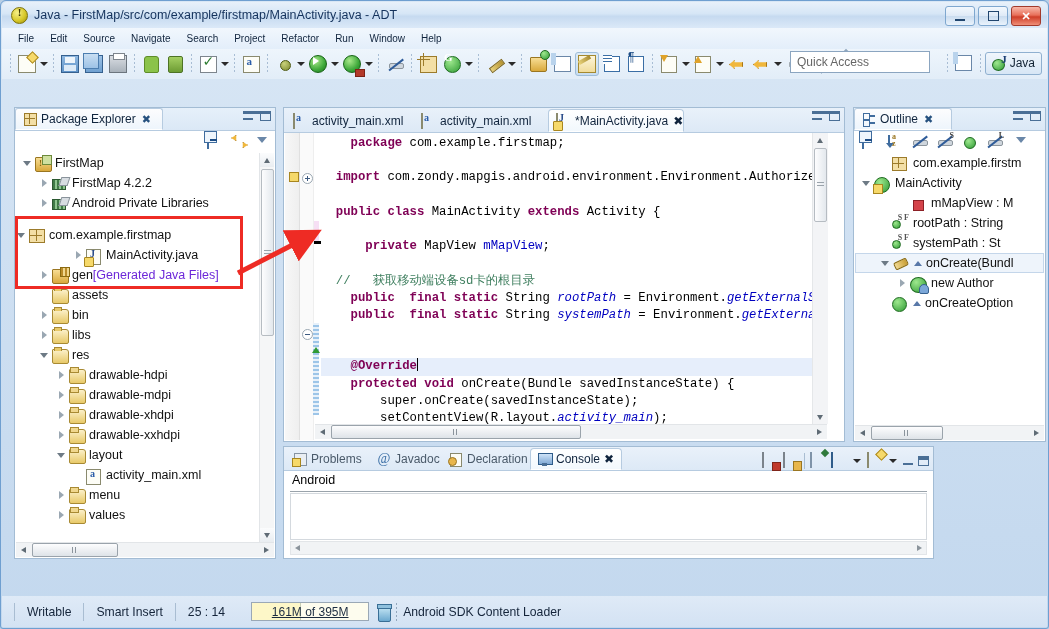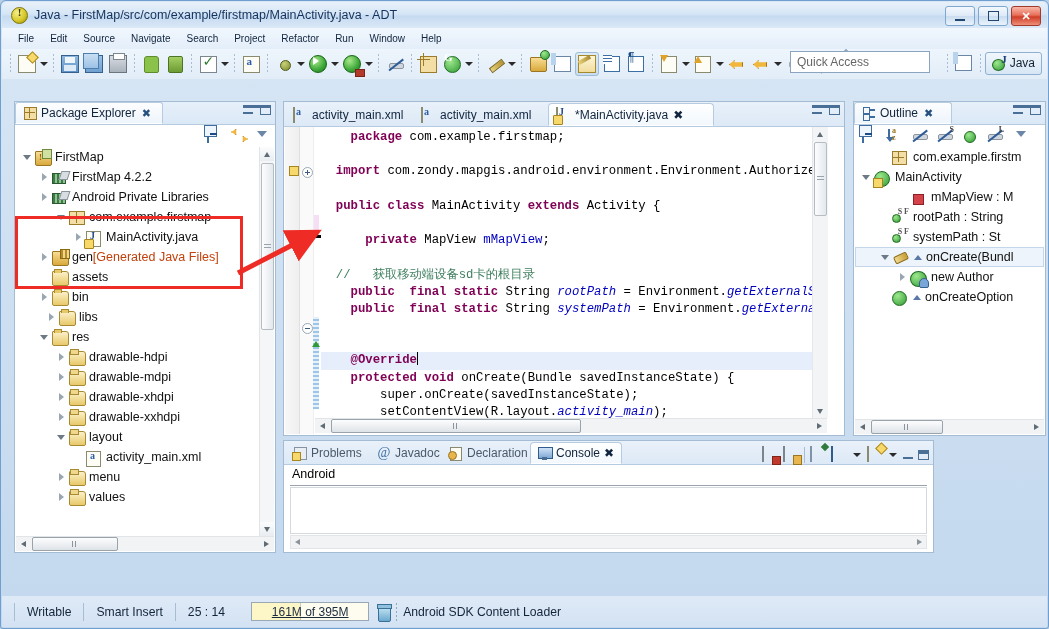--- a/index.html
+++ b/index.html
@@ -173,21 +173,21 @@
     height:21px;display:flex;align-items:center;gap:4px;padding:0 6px;
     border:1px solid #8fb0d0;border-radius:3px;
     background:linear-gradient(180deg,#f0f6fc,#d7e6f5);
     font-size:12px;color:#123;
   }
   .javabtn .jic{width:14px;height:14px;position:relative;}
   .javabtn .jic:after{content:"";position:absolute;left:0;top:3px;width:11px;height:10px;border-radius:50%;
     background:radial-gradient(circle at 35% 30%,#9ee88e,#2f9a34);border:1px solid #1d6b1f;}
   .javabtn .jic:before{content:"J";position:absolute;right:-1px;top:-3px;font:bold 11px "Liberation Serif",serif;color:#1c3f73;z-index:2;}
   
-  .workbench{position:absolute;left:1px;top:67px;width:1045px;height:518px;}
+  .workbench{position:absolute;left:1px;top:73px;width:1045px;height:518px;}
   
   .view{position:absolute;background:#fff;border:1px solid #a3bcd4;box-sizing:border-box;}
   .viewtabs{
     height:22px;position:relative;
     background:linear-gradient(180deg,#e6f0fa,#dbe8f6);
     border-bottom:1px solid #b6cbe0;
   }
   .vtab{
     position:absolute;left:0;top:0;height:22px;display:flex;align-items:center;gap:4px;
     padding:0 7px;box-sizing:border-box;font-size:12px;color:#10243d;white-space:nowrap;
@@ -267,21 +267,21 @@
     border:1px solid #a88a33;border-radius:1px 3px 2px 2px;}
   .i-fld:after{content:"";position:absolute;left:1px;top:-3px;width:6px;height:3px;
     background:#e8c969;border:1px solid #a88a33;border-bottom:none;}
   .i-pfld{width:15px;height:13px;background:linear-gradient(180deg,#fbf0c9,#e8c969);
     border:1px solid #a88a33;border-radius:1px 3px 2px 2px;}
   .i-pfld:before{content:"";position:absolute;left:0;top:-3px;width:7px;height:4px;
     background:#f0d78e;border:1px solid #a88a33;}
   .i-xml{width:13px;height:14px;background:#fdfdf6;border:1px solid #8a8a6e;}
   .i-xml:after{content:"a";position:absolute;left:3px;top:-2px;font:bold 10px "Liberation Serif",serif;color:#2a5ca8;}
   .tlabel{color:#111;}
-  .tlabel.grey{color:#c2410c;}
+  .tlabel.grey{color:#6d28d9;}
   
   .vscroll{position:absolute;right:1px;top:45px;bottom:16px;width:14px;
     background:#f5f6f7;border-left:1px solid #e2e5e8;}
   .vscroll .up,.vscroll .down{height:14px;position:relative;background:linear-gradient(180deg,#fbfcfd,#e9edf1);}
   .vscroll .up:after{content:"";position:absolute;left:4px;top:5px;border-left:3.5px solid transparent;
     border-right:3.5px solid transparent;border-bottom:5px solid #5f6b75;}
   .vscroll .down:after{content:"";position:absolute;left:4px;top:5px;border-left:3.5px solid transparent;
     border-right:3.5px solid transparent;border-top:5px solid #5f6b75;}
   .vthumb{position:absolute;left:1px;width:11px;border:1px solid #b6bcc2;border-radius:2px;
     background:linear-gradient(90deg,#fdfdfe,#e3e8ed);}
@@ -607,21 +607,21 @@
             </span>
             <span class="tlabel">FirstMap 4.2.2</span>
           </div>
           <div class="trow" style="padding-left: 23px;">
             <span class="twist closed"></span>
             <span class="tic">
               <span class="i-lib" style="position: absolute; left: 0px; top: 1px;"></span>
             </span>
             <span class="tlabel">Android Private Libraries</span>
           </div>
-          <div class="trow" style="padding-left: 40px;">
+          <div class="trow" style=" margin-top: 12px;">
             <span class="twist open"></span>
             <span class="tic">
               <span class="i-pkg" style="position: absolute; left: 0px; top: 1px;"></span>
             </span>
             <span class="tlabel">com.example.firstmap</span>
           </div>
           <div class="trow" style="padding-left: 57px;">
             <span class="twist closed"></span>
             <span class="tic">
               <span class="i-java" style="position: absolute; left: 0px; top: 1px;"></span>
@@ -643,21 +643,21 @@
             </span>
             <span class="tlabel">assets</span>
           </div>
           <div class="trow" style="padding-left: 23px;">
             <span class="twist closed"></span>
             <span class="tic">
               <span class="i-fld" style="position: absolute; left: 0px; top: 1px;"></span>
             </span>
             <span class="tlabel">bin</span>
           </div>
-          <div class="trow" style="padding-left: 30px;">
+          <div class="trow" style="padding-left: 23px;">
             <span class="twist closed"></span>
             <span class="tic">
               <span class="i-fld" style="position: absolute; left: 0px; top: 1px;"></span>
             </span>
             <span class="tlabel">libs</span>
           </div>
           <div class="trow" style="padding-left: 23px;">
             <span class="twist open"></span>
             <span class="tic">
               <span class="i-fld" style="position: absolute; left: 0px; top: 1px;"></span>
@@ -736,21 +736,21 @@
     <div class="view" id="editor">
       <div class="etabs">
         <div class="etab" style="left:2px;width:122px;">
           <span class="vtab-icon"><span class="i-xml"></span></span>
           <span>activity_main.xml</span>
         </div>
         <div class="etab" style="left:130px;width:128px;">
           <span class="vtab-icon"><span class="i-xml"></span></span>
           <span>activity_main.xml</span>
         </div>
-        <div class="etab active" style="left:264px;width:166px;">
+        <div class="etab active" style="left:264px;width:136px;">
           <span class="vtab-icon"><span class="i-java"></span></span>
           <span>*MainActivity.java</span>
           <span class="closex">✖</span>
         </div>
         <div class="minmax">
           <span class="mm-min"></span>
           <span class="mm-max"></span>
         </div>
       </div>
       <div class="codearea">

